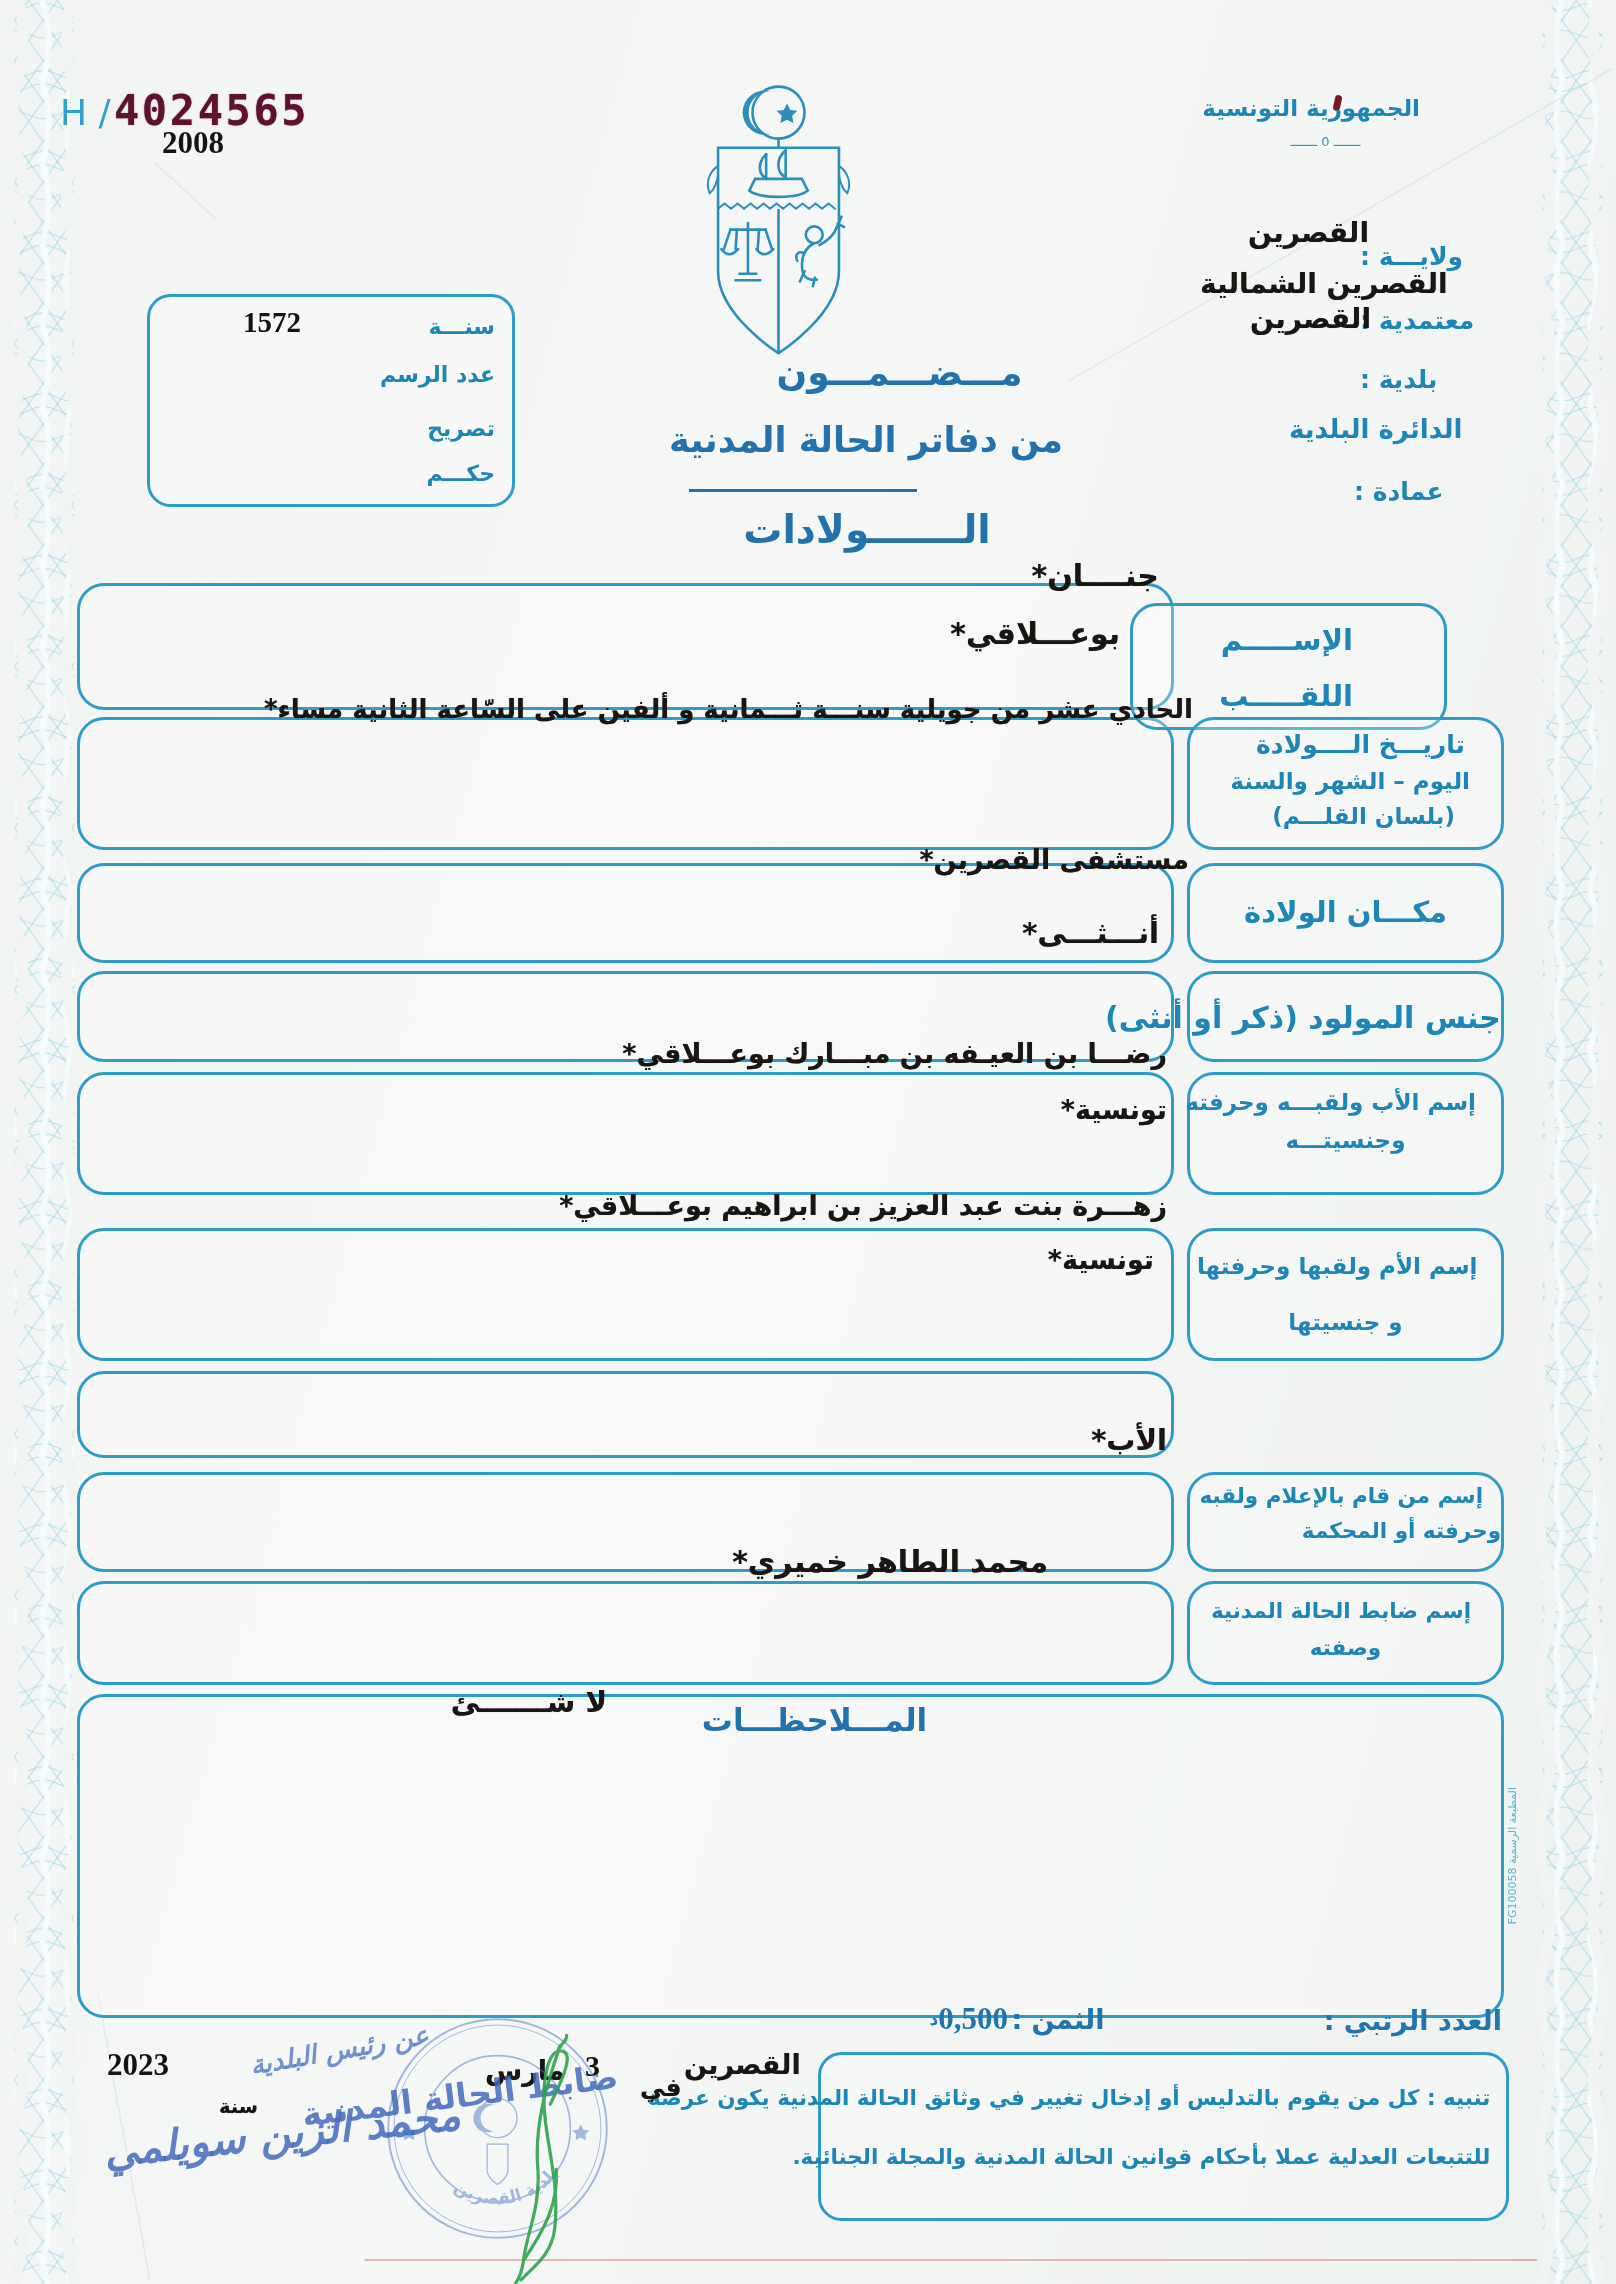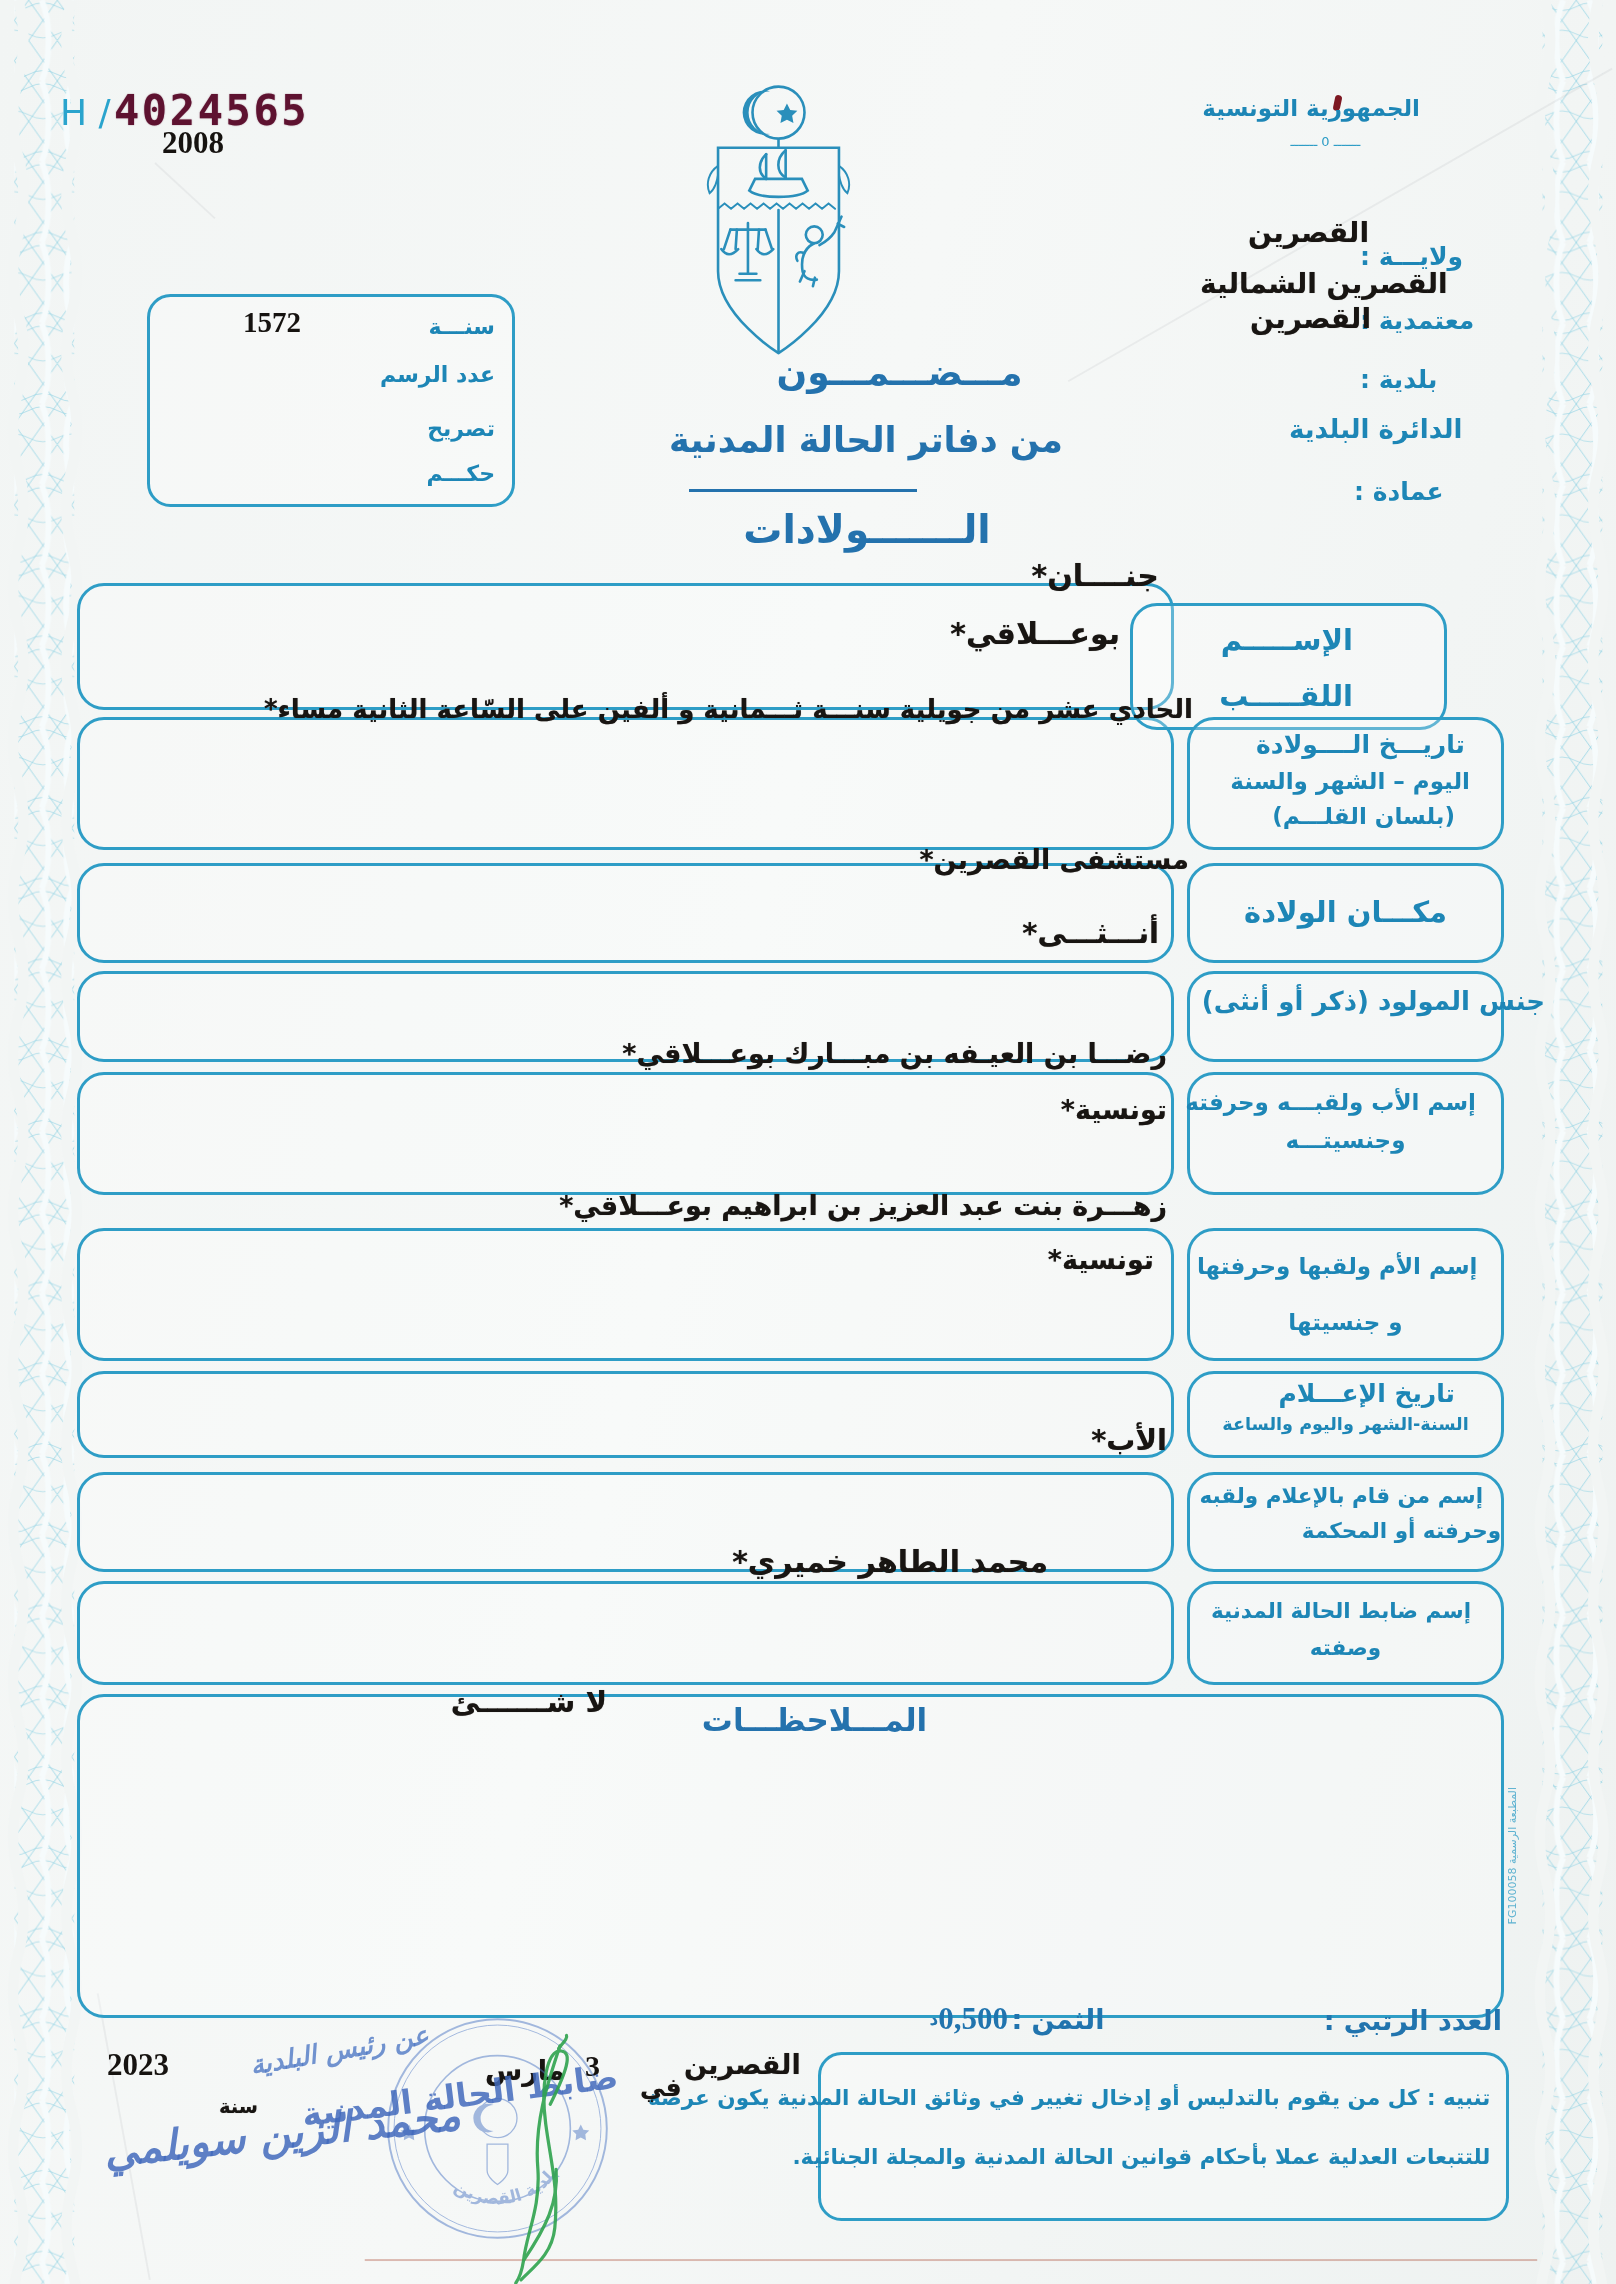--- a/index.html
+++ b/index.html
@@ -142,33 +142,29 @@
   </div>
   <div class="box z1" style="left:1187px; top:717px; width:311px; height:127px;">
     <div class="lline ar lbl right" style="top:10.4px; padding-right:36px; font-size:25px;">تاريـــخ الــــولادة</div>
     <div class="lline ar lbl right" style="top:48px; padding-right:31px; font-size:23px;">اليوم – الشهر والسنة</div>
     <div class="lline ar lbl right" style="top:83px; padding-right:46px; font-size:23px;">(بلسان القلـــم)</div>
   </div>
   <div class="box z1" style="left:1187px; top:863px; width:311px; height:94px;">
     <div class="lline ar lbl center" style="top:29px; font-size:29px;">مكـــان الولادة</div>
   </div>
   <div class="box z1" style="left:1187px; top:971px; width:311px; height:85px;">
-    <div class="lline ar lbl center" style="top:12px; font-size:26px;margin-left:44px;">جنس المولود (ذكر أو أنثى)</div>
+    <div class="lline ar lbl center" style="top:26px; font-size:30px;">جنس المولود (ذكر أو أنثى)</div>
   </div>
   <div class="box z1" style="left:1187px; top:1072px; width:311px; height:117px;">
     <div class="lline ar lbl right" style="top:14.3px; padding-right:25px; font-size:23px;">إسم الأب ولقبـــه وحرفته</div>
     <div class="lline ar lbl center" style="top:52px; font-size:23px;text-align:center;">وجنسيتـــه</div>
   </div>
   <div class="box z1" style="left:1187px; top:1228px; width:311px; height:127px;">
     <div class="lline ar lbl right" style="top:22px; padding-right:23.5px; font-size:23px;">إسم الأم ولقبها وحرفتها</div>
     <div class="lline ar lbl center" style="top:78px; font-size:23px;">و جنسيتها</div>
-  </div>
-  <div class="box z1" style="left:1187px; top:1371px; width:311px; height:81px;">
-    <div class="lline ar lbl right" style="top:5.2px; padding-right:46px; font-size:25px;">تاريخ الإعـــلام</div>
-    <div class="lline ar lbl center" style="top:40px; font-size:17.6px;">السنة-الشهر واليوم والساعة</div>
   </div>
   <div class="box z1" style="left:1187px; top:1472px; width:311px; height:94px;">
     <div class="lline ar lbl right" style="top:7.8px; padding-right:18px; font-size:21.5px;">إسم من قام بالإعلام ولقبه</div>
     <div class="lline ar lbl center" style="top:43px; font-size:21.5px;text-align:right;">وحرفته أو المحكمة</div>
   </div>
   <div class="box z1" style="left:1187px; top:1581px; width:311px; height:98px;">
     <div class="lline ar lbl right" style="top:14.3px; padding-right:30px; font-size:21.5px;">إسم ضابط الحالة المدنية</div>
     <div class="lline ar lbl center" style="top:51px; font-size:21.5px;">وصفته</div>
   </div>
 

